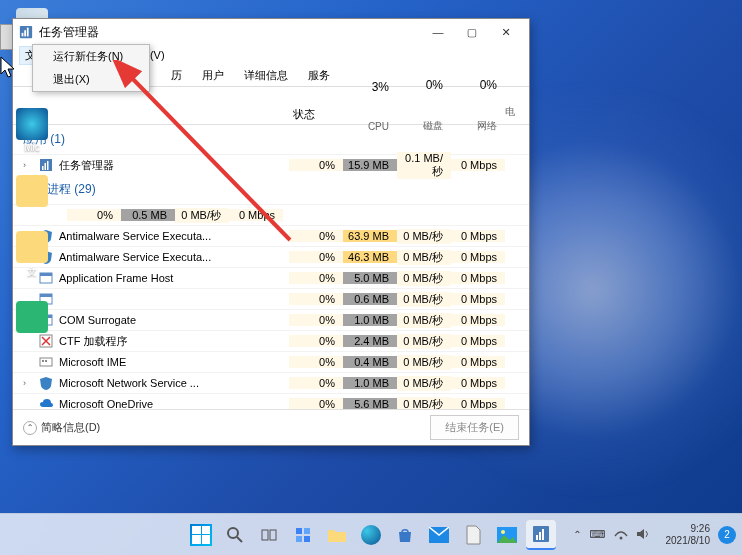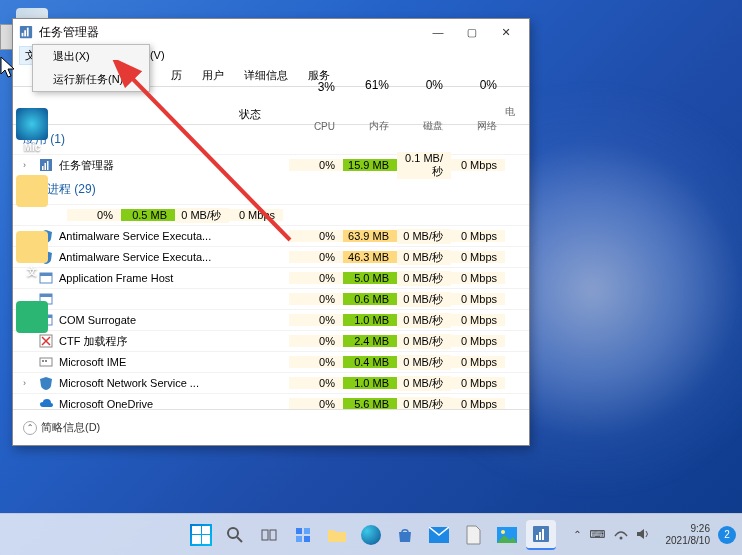--- a/index.html
+++ b/index.html
@@ -52,21 +52,21 @@
 
 .tbl { flex: 1; overflow-y: auto; font-size: 11px; }
 .group-row { padding: 6px 6px 6px 10px; color: #1a5da6; font-size: 12px; }
 .prow { display: flex; height: 21px; align-items: center; border-top: 1px solid #f2f2f2; }
 .prow .pname { flex: 1; display: flex; align-items: center; padding-left: 10px; gap: 6px; overflow:hidden; white-space:nowrap; }
 .prow .expand { width: 10px; font-size: 9px; color: #666; display:inline-block; }
 .prow .picon { width: 14px; height: 14px; flex-shrink:0; }
 .pcell { width: 54px; text-align: right; padding-right: 8px; }
 .ppower { width: 24px; }
 .heat0 { background: #fff8e6; }
-.heat1 { background: #84cc16; }
+.heat1 { background: #a3a3a3; }
 .heat2 { background: #ffd980; }
 
 
 .footer { height: 36px; border-top: 1px solid #e0e0e0; display: flex; align-items: center; padding: 0 10px; font-size: 11px; }
 .footer-left { display:flex; align-items:center; gap:4px; color:#333; }
 .footer-right { margin-left: auto; padding: 4px 14px; border: 1px solid #ccc; background: #fdfdfd; color:#888; }
 
 
 .arrow { position: absolute; left: 110px; top: 60px; width: 200px; height: 200px; pointer-events: none; z-index: 20; }
 
@@ -128,24 +128,20 @@
   </div>
 
   <div class="colheader">
     <div class="col-name">名称</div>
     <div class="col-status">状态</div>
     <div class="col-metric">
       <span class="pct">3%</span>
       <span class="lbl">CPU</span>
     </div>
     <div class="col-metric">
-      <span class="pct">61%</span>
-      <span class="lbl">内存</span>
-    </div>
-    <div class="col-metric">
       <span class="pct">0%</span>
       <span class="lbl">磁盘</span>
     </div>
     <div class="col-metric">
       <span class="pct">0%</span>
       <span class="lbl">网络</span>
     </div>
     <div class="col-power">电</div>
   </div>
 
@@ -318,38 +314,39 @@
         <div class="pcell heat0">0 Mbps</div>
         <div class="ppower"></div>
       </div>
     </div>
 
   <div class="footer">
     <div class="footer-left">
       <span style="border:1px solid #aaa; border-radius:50%; width:14px; height:14px; display:inline-flex; align-items:center; justify-content:center; font-size:8px;">⌃</span>
       <span>简略信息(D)</span>
     </div>
+    <div class="footer-right">结束任务(E)</div>
   </div>
 </div>
 
 <div class="dropdown">
+  <div class="dropdown-item">运行新任务(N)</div>
   <div class="dropdown-item">退出(X)</div>
-  <div class="dropdown-item">运行新任务(N)</div>
 </div>
 
 <svg class="arrow" viewBox="0 0 200 200">
   <defs>
       <marker id="ah" markerWidth="10" markerHeight="10" refX="2" refY="3" orient="auto">
         <path d="M0,0 L0,6 L8,3 Z" fill="#e53935"></path>
       </marker>
     </defs>
   <line x1="180" y1="180" x2="18" y2="14" stroke="#e53935" stroke-width="4" marker-end="url(#ah)"></line>
 </svg>
 
-<div style="position:absolute; left:8px; top:108px; display:flex; flex-direction:column; gap:22px;font-weight:bold;">
+<div style="position:absolute; left:8px; top:108px; display:flex; flex-direction:column; gap:22px;">
   <div class="dicon">
       <div class="dicon-box" style="background:radial-gradient(circle,#3cc8e8,#0b5394)"></div>
       <span>Mic</span>
     </div>
   <div class="dicon">
       <div class="dicon-box folder"></div>
     </div>
   <div class="dicon">
       <div class="dicon-box folder"></div>
       <span>文</span>

